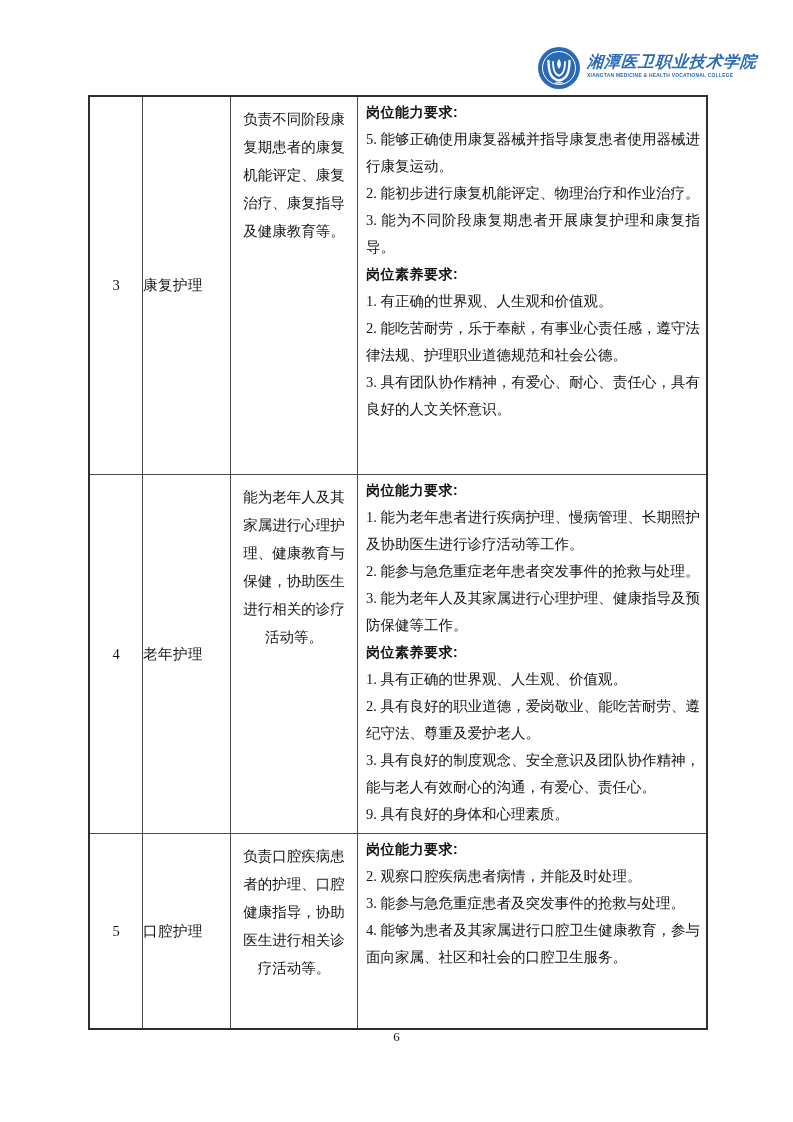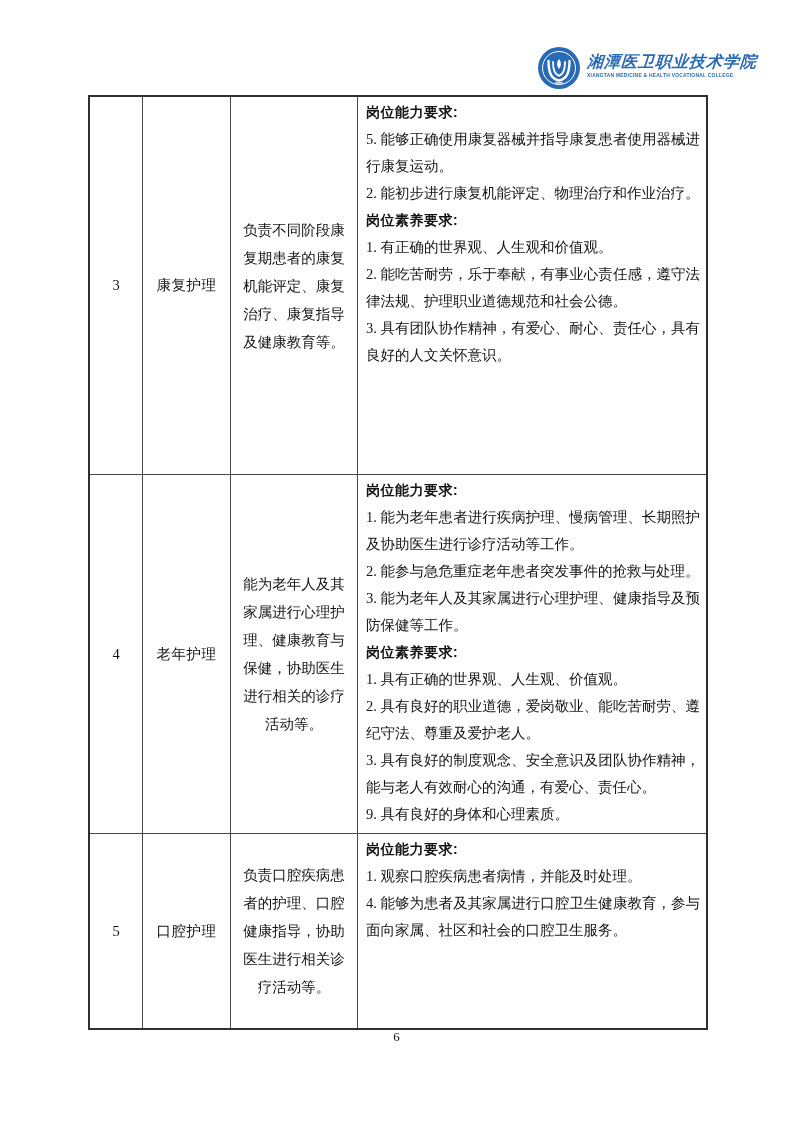--- a/index.html
+++ b/index.html
@@ -52,27 +52,27 @@
     overflow: hidden;
   }
   .tcell:last-child { border-right: none; }
   .cell-number {
     flex: 0 0 53px;
     display: flex; align-items: center; justify-content: center;
     font-size: 14.5px;
   }
   .cell-position {
     flex: 0 0 88px;
-    display: flex; align-items: center; justify-content: center;
+    display: flex; align-items: center; justify-content: flex-start;
     font-size: 14.5px; letter-spacing: 0.5px;
   }
   .cell-duties {
     flex: 0 0 127px;
-    display: flex; align-items: center; justify-content: center;
-    padding: 17px 8px;
+    display: flex; align-items: flex-start; justify-content: center;
+    padding: 8px 8px;
     font-size: 14.5px; line-height: 28px;
     text-align: center;
   }
   .cell-requirements {
     flex: 1 1 auto;
     padding: 2px 6px 0 8px;
     font-size: 14.5px; line-height: 27px;
   }
   .req { text-align: justify; }
   .req.bold {
@@ -115,20 +115,21 @@
     <div class="tcell cell-position">
           <span>康复护理</span>
         </div>
     <div class="tcell cell-duties">
           <span>负责不同阶段康复期患者的康复机能评定、康复治疗、康复指导及健康教育等。</span>
         </div>
     <div class="tcell cell-requirements">
           <p class="req bold">岗位能力要求:</p>
           <p class="req">5. 能够正确使用康复器械并指导康复患者使用器械进行康复运动。</p>
           <p class="req">2. 能初步进行康复机能评定、物理治疗和作业治疗。</p>
+          <p class="req">3. 能为不同阶段康复期患者开展康复护理和康复指导。</p>
           <p class="req bold">岗位素养要求:</p>
           <p class="req">1. 有正确的世界观、人生观和价值观。</p>
           <p class="req">2. 能吃苦耐劳，乐于奉献，有事业心责任感，遵守法律法规、护理职业道德规范和社会公德。</p>
           <p class="req">3. 具有团队协作精神，有爱心、耐心、责任心，具有良好的人文关怀意识。</p>
         </div>
   </div>
 
   <div class="trow" style="height: 359px;">
     <div class="tcell cell-number">
           <span>4</span>
@@ -157,20 +158,21 @@
           <span>5</span>
         </div>
     <div class="tcell cell-position">
           <span>口腔护理</span>
         </div>
     <div class="tcell cell-duties">
           <span>负责口腔疾病患者的护理、口腔健康指导，协助医生进行相关诊疗活动等。</span>
         </div>
     <div class="tcell cell-requirements">
           <p class="req bold">岗位能力要求:</p>
-          <p class="req">1. 观察口腔疾病患者病情，并能及时处理。</p>
+          <p class="req">2. 观察口腔疾病患者病情，并能及时处理。</p>
+          <p class="req">3. 能参与急危重症患者及突发事件的抢救与处理。</p>
           <p class="req">4. 能够为患者及其家属进行口腔卫生健康教育，参与面向家属、社区和社会的口腔卫生服务。</p>
         </div>
   </div>
 </div>
 </div>
 
 <div class="page-footer">6</div>
 
 </body></html>

